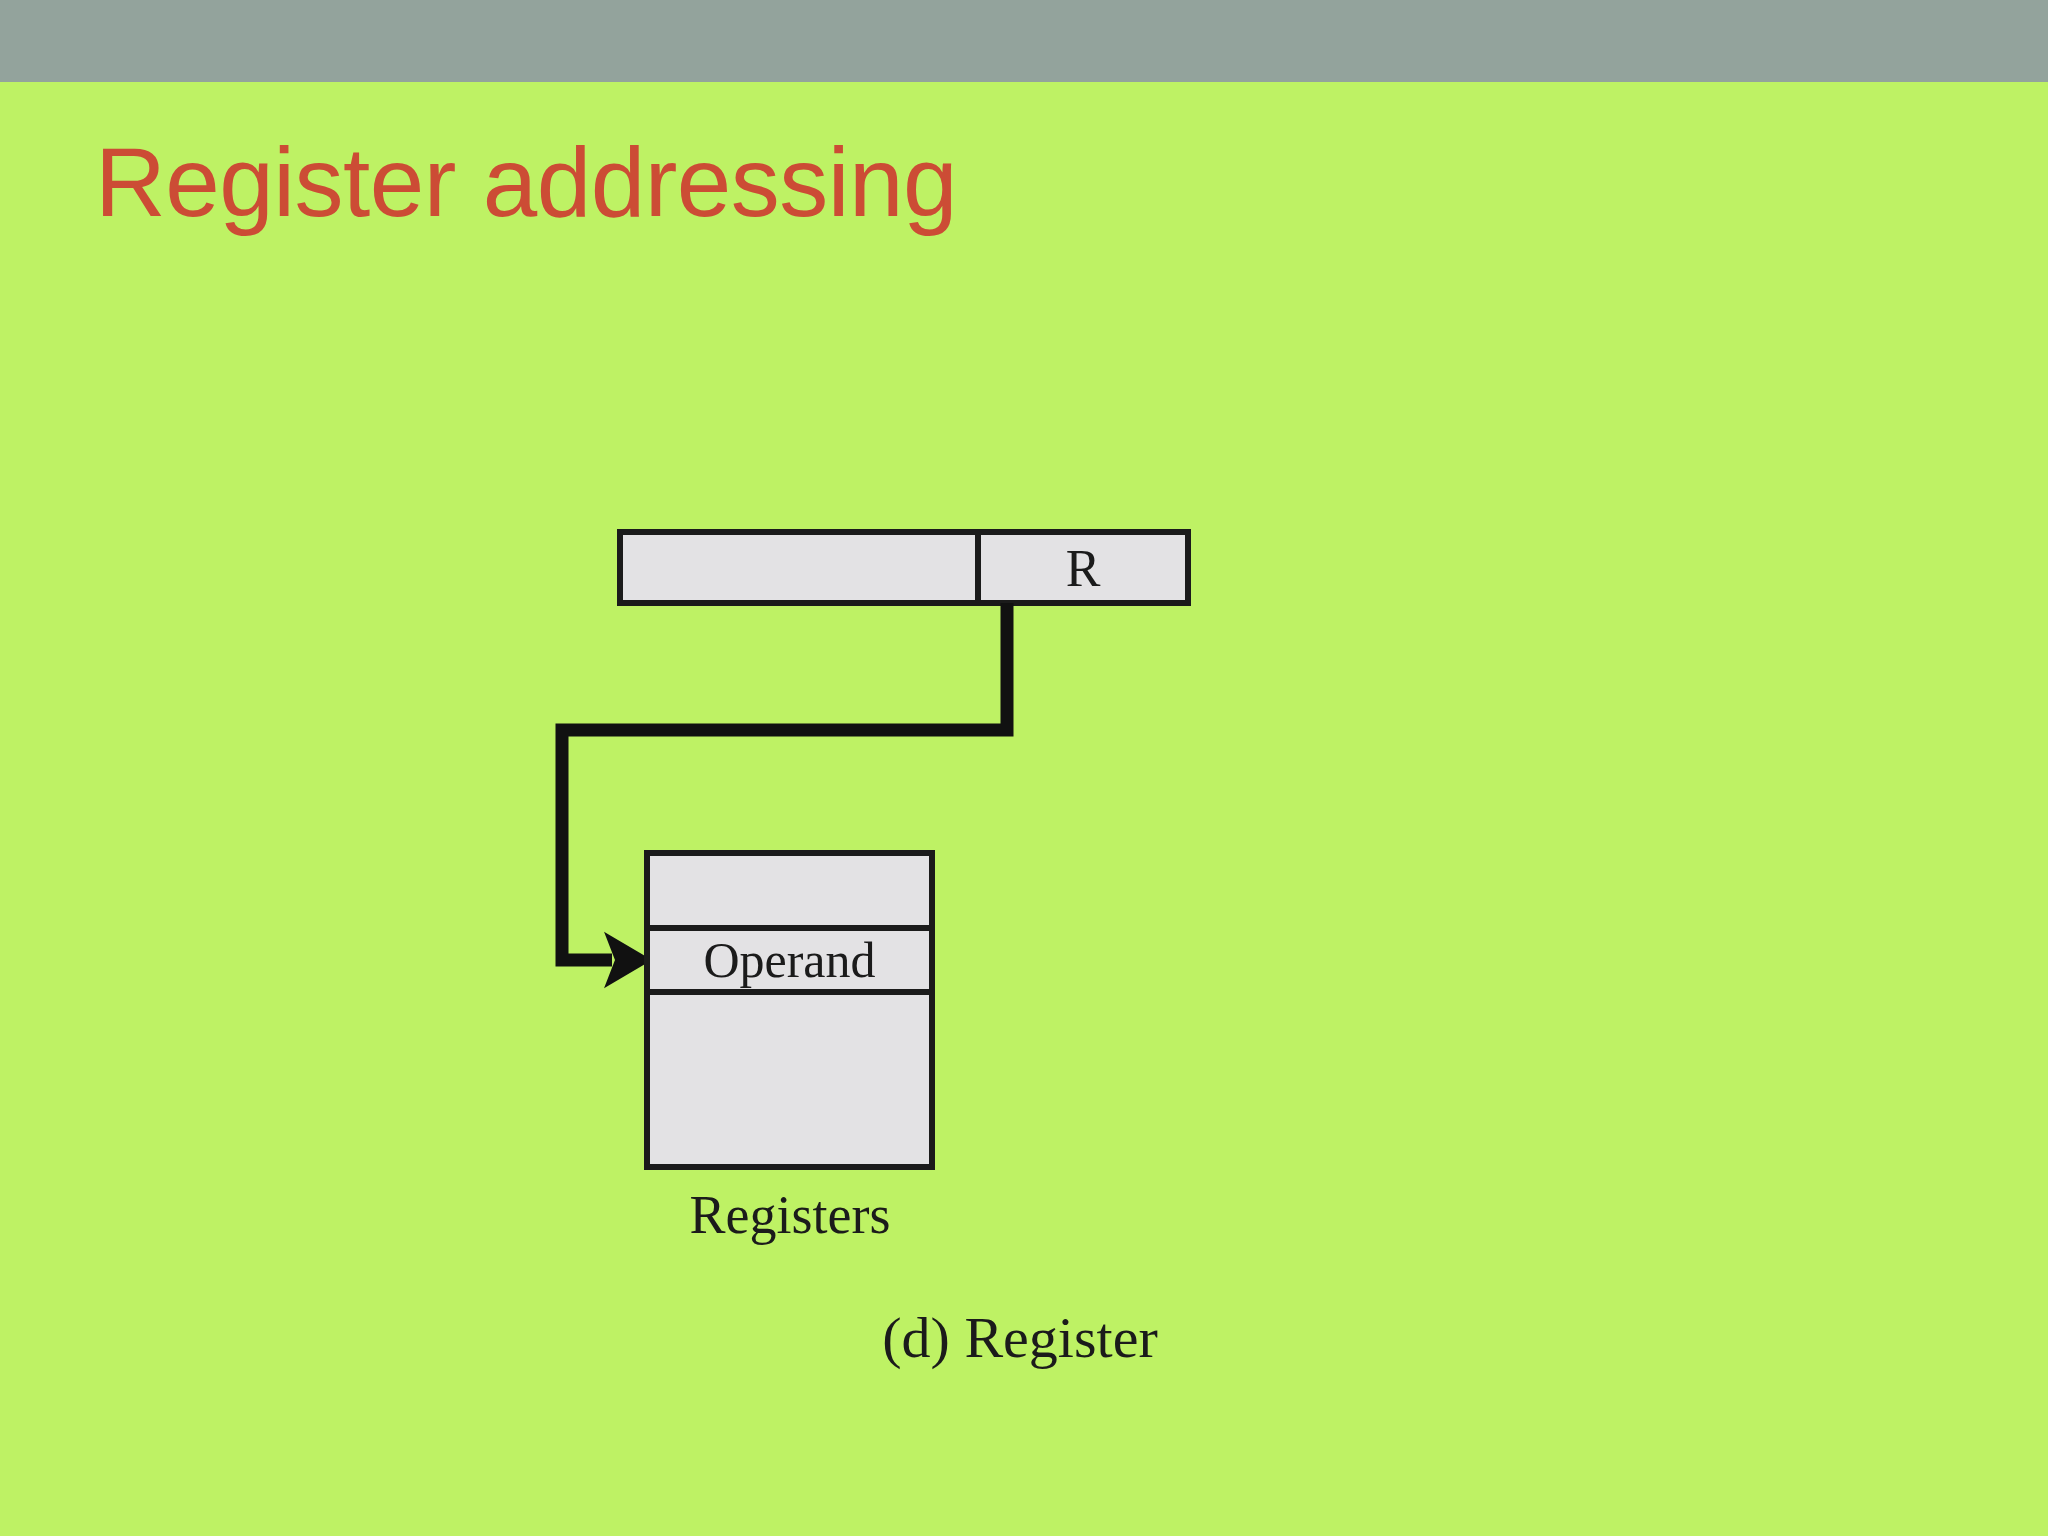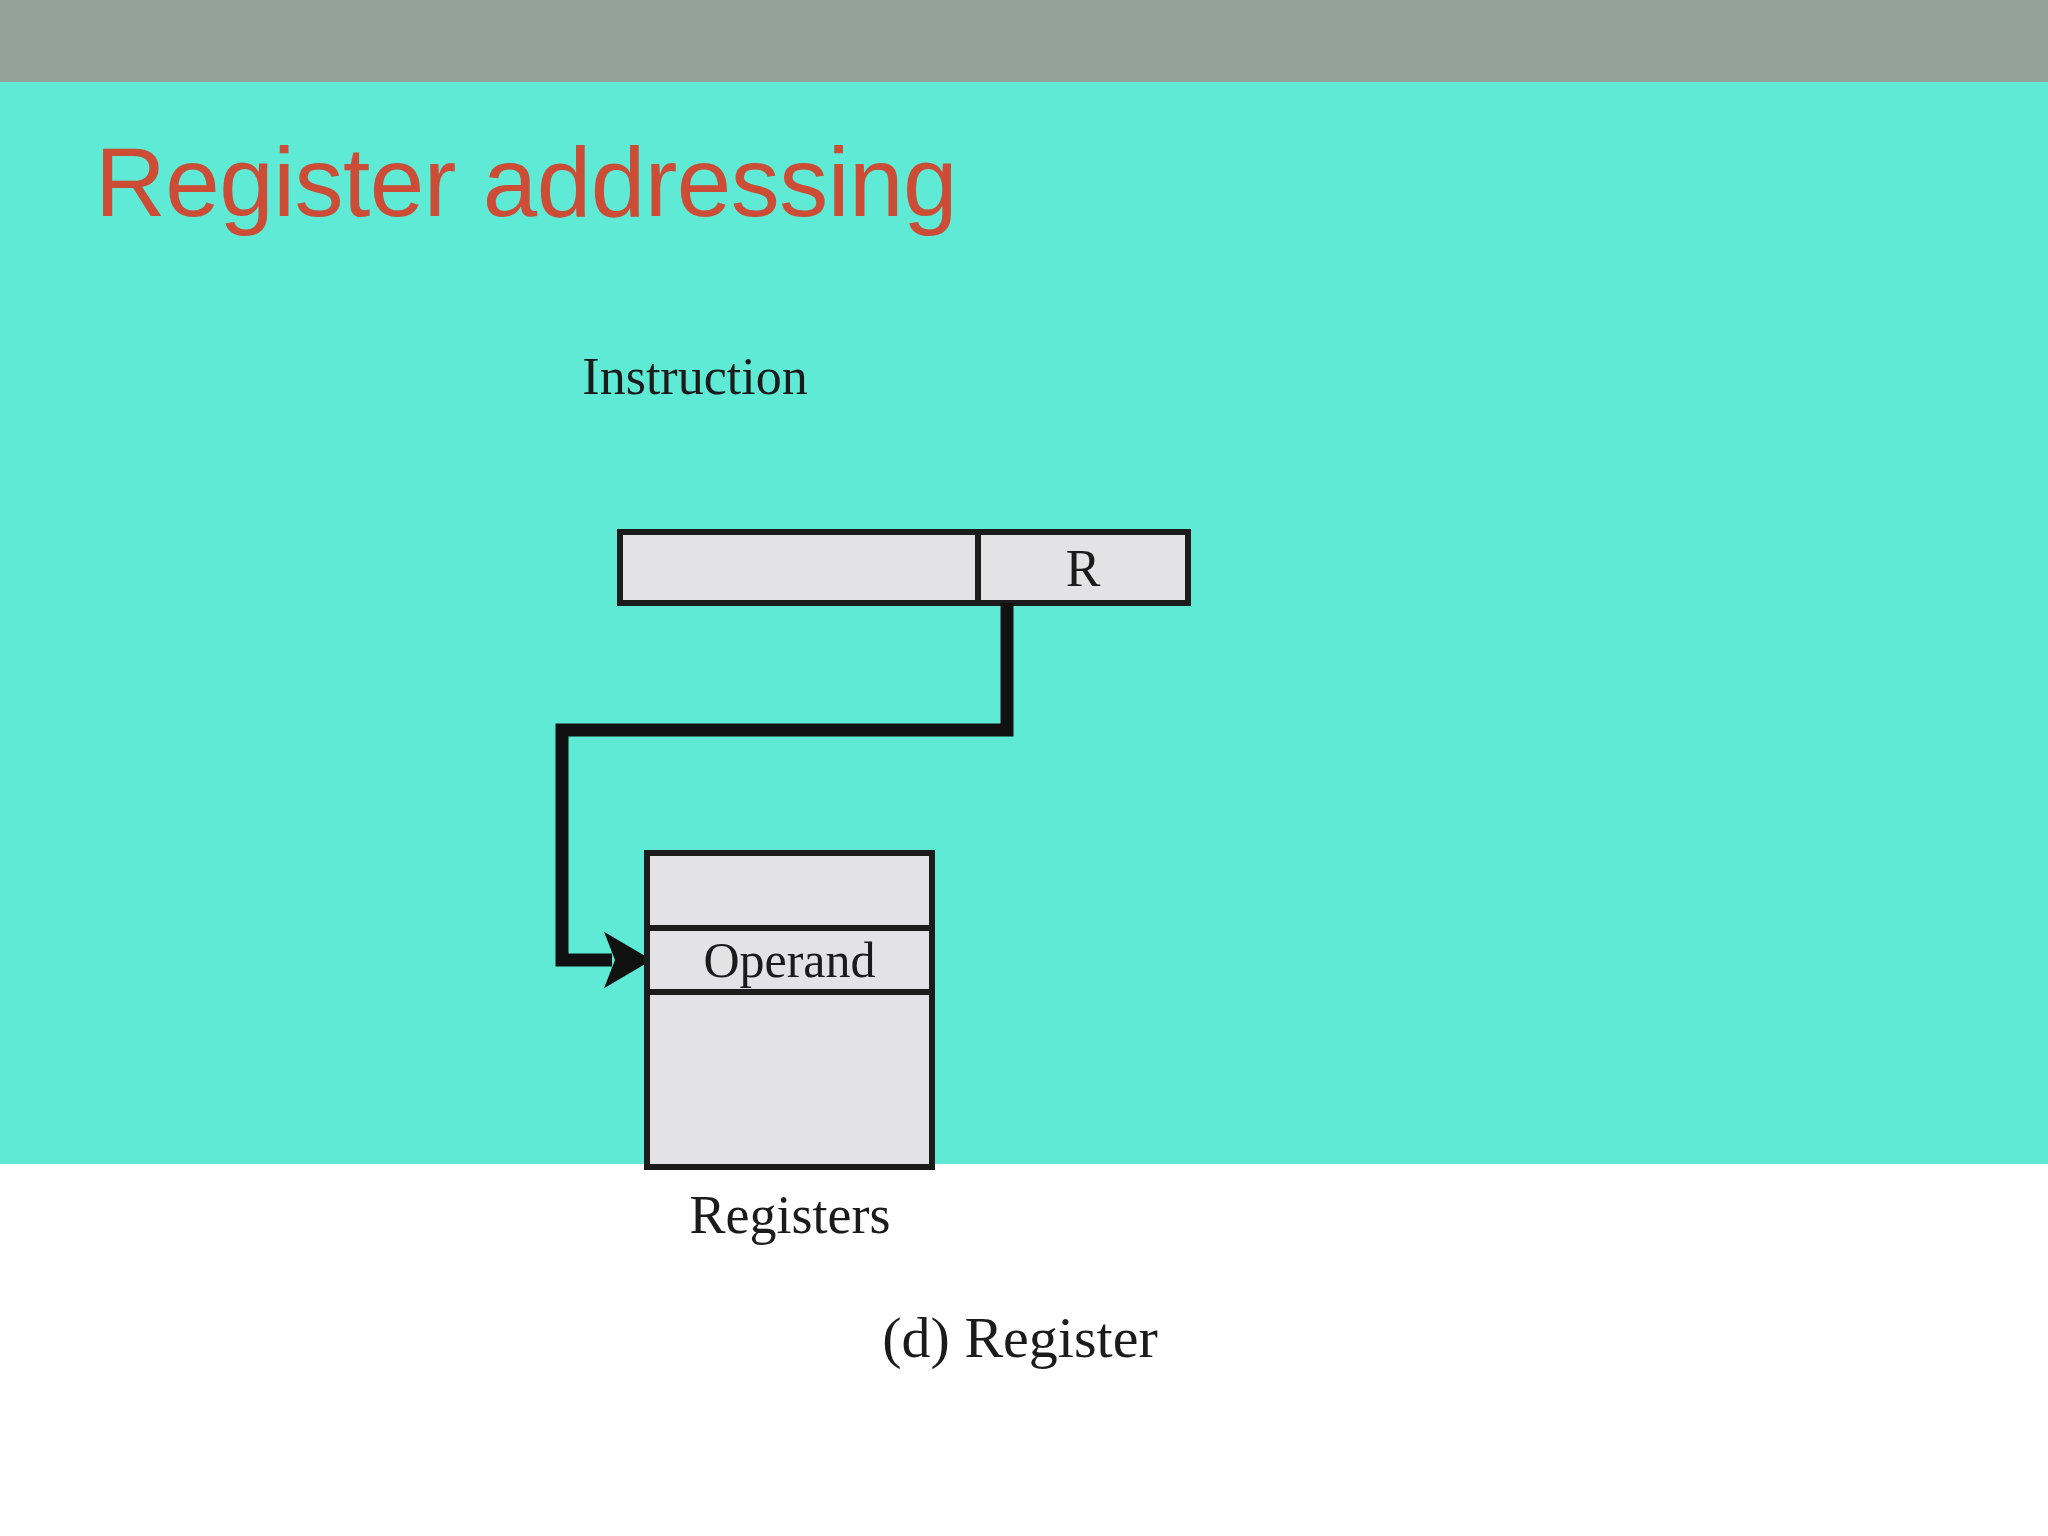--- a/index.html
+++ b/index.html
@@ -13,22 +13,22 @@
     position: relative;
     overflow: hidden;
     font-family: "Liberation Sans", sans-serif;
   }
 
   
   #slide {
     position: absolute;
     left: 0; top: 0;
     width: 2048px;
-    height: 1164px;
-    background: #5eead4;
+    height: 1536px;
+    background: #bef264;
   }
 
   #top-band {
     position: absolute;
     left: 0; top: 0;
     width: 2048px;
     height: 82px;
     background: #93a39c;
   }
 
@@ -143,21 +143,20 @@
       </g>
 
       <g>
         <rect x="647" y="853" width="285" height="75" fill="#e3e2e4" stroke="#1b1b1b" stroke-width="6"></rect>
         <rect x="647" y="928" width="285" height="64" fill="#e3e2e4" stroke="#1b1b1b" stroke-width="6"></rect>
         <rect x="647" y="992" width="285" height="175" fill="#e3e2e4" stroke="#1b1b1b" stroke-width="6"></rect>
       </g>
 
     </svg>
 
-    <div class="fig-text" id="label-instruction">Instruction</div>
 
     <div class="fig-text" id="cell-r-text">R</div>
 
     <div class="fig-text" id="label-registers">Registers</div>
 
     <div class="fig-text" id="cell-operand-text">Operand</div>
 
     <div class="fig-text" id="caption-register">(d) Register</div>
 
   </div>

